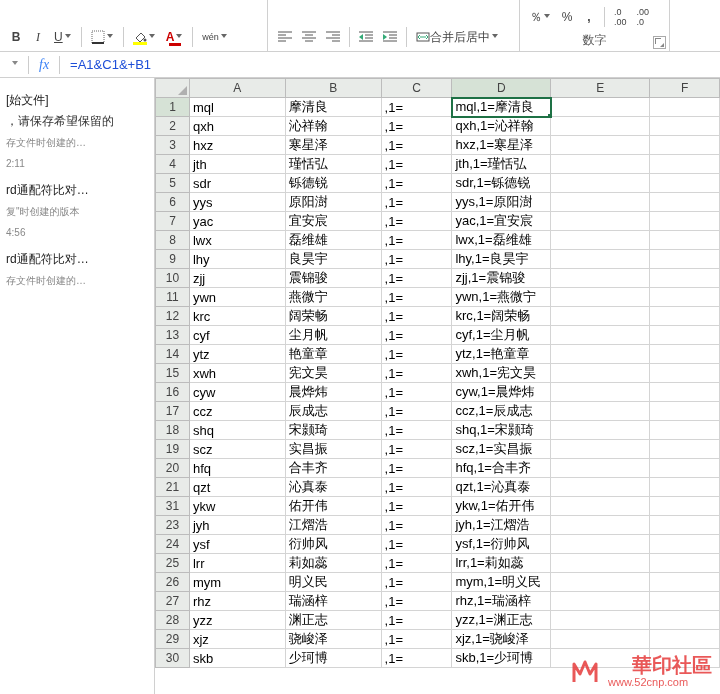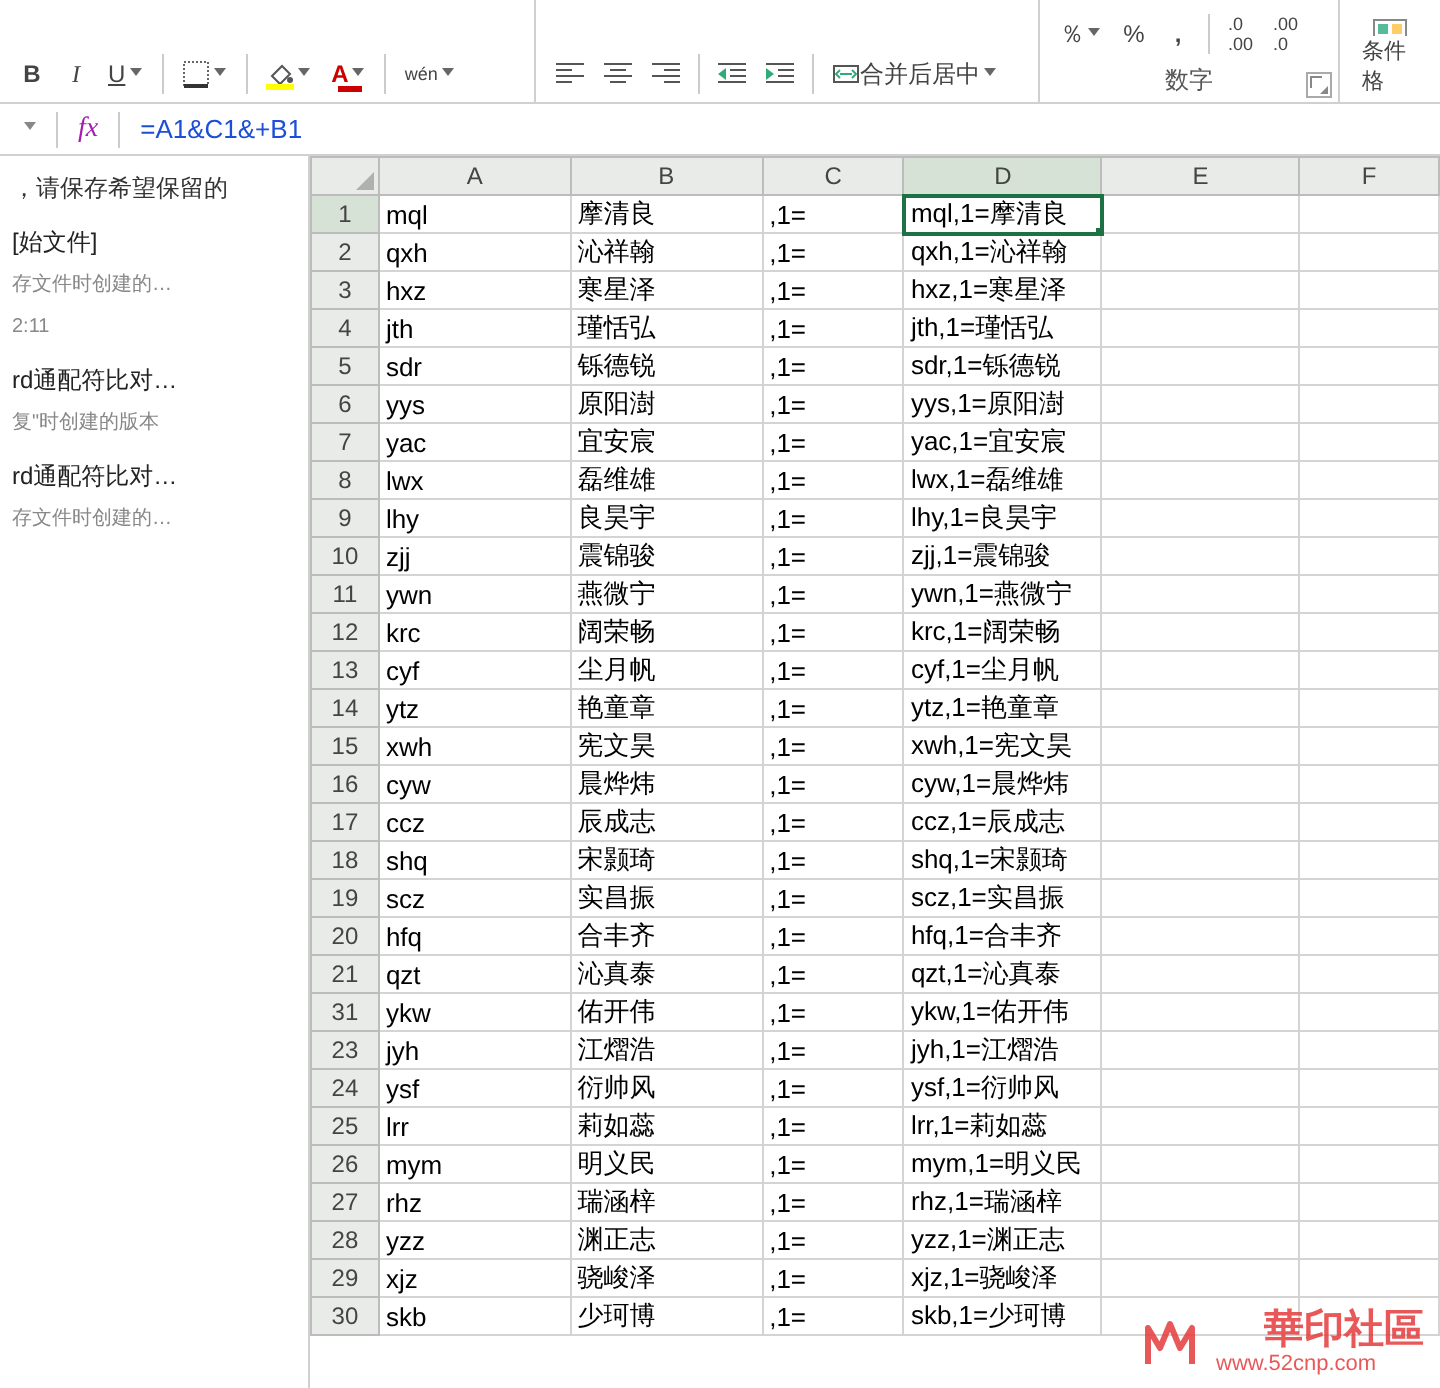--- a/index.html
+++ b/index.html
@@ -13,21 +13,21 @@
   .dlg::after { content:""; position:absolute; right:1px; bottom:1px; width:0; height:0; border-left:4px solid transparent; border-bottom:4px solid #888; }
   .btn { min-width:20px; height:22px; border:1px solid transparent; display:flex; align-items:center; justify-content:center; padding:0 3px; font-size:12px; color:#444; }
   .dd { width:7px; height:7px; margin-left:2px; display:inline-block; }
   .dd::before { content:""; display:block; width:0; height:0; border-left:3px solid transparent; border-right:3px solid transparent; border-top:4px solid #666; }
   .sep { width:1px; height:20px; background:#ccc; margin:0 3px; }
   .big { height:46px; flex-direction:column; font-size:11px; padding:2px 4px; }
   svg { display:block; }
   .fbar { height:26px; border-bottom:1px solid #d0d0d0; display:flex; align-items:center; padding:0 6px; gap:6px; background:#fff;}
   .nb-dd { width:16px; height:22px; border:1px solid transparent; display:flex; align-items:center; justify-content:center; }
   .nb-dd .dd::before{border-top-color:#888;}
-  .fx { font-style:italic; font-family:"Times New Roman",serif; font-size:14px; color:#a21caf; padding:0 4px;}
+  .fx { font-style:italic; font-family:"Times New Roman",serif; font-size:14px; color:#3b82f6; padding:0 4px;}
   .fxs { width:1px; height:18px; background:#ccc; }
   .finput { flex:1; font-size:13px; color:#1d4ed8; padding-left:4px; }
   .main { display:flex; height:616px; }
   .leftpane { width:155px; border-right:1px solid #d0d0d0; padding:6px 4px 0 0; font-size:12px; color:#333; overflow:hidden;}
   .lp-line { padding:3px 2px 3px 6px; line-height:15px; white-space:nowrap; text-overflow:ellipsis; overflow:hidden;}
   .lp-hdr { font-weight:400; color:#222; margin-top:6px; white-space:normal;}
   .lp-sub { color:#888; font-size:10px;}
   .sheet { flex:1; position:relative; overflow:hidden; }
   table { border-collapse:collapse; table-layout:fixed; }
   .colhdr th, .rowhdr { background:#e8ebe8; border:1px solid #bcbcbc; font-weight:400; color:#444; font-size:12px; text-align:center; }
@@ -165,53 +165,41 @@
       <div class="btn">
           <span style="font-size:9px">.0<br>.00</span>
         </div>
       <div class="btn">
           <span style="font-size:9px">.00<br>.0</span>
         </div>
     </div>
     <div class="glabel"><span>数字</span><span class="dlg"></span></div>
   </div>
 
-  <div class="rgroup" style="width:50px;border-right:none">
-    <div class="rgrow" style="height:48px">
-      <div class="btn big">
-        <svg width="20" height="20">
-            <rect x="2" y="2" width="16" height="16" fill="none" stroke="#888"></rect>
-            <rect x="4" y="4" width="5" height="5" fill="#5b9"></rect>
-            <rect x="11" y="4" width="5" height="5" fill="#fc6"></rect>
-            <rect x="4" y="11" width="5" height="5" fill="#e66"></rect>
-          </svg>
-        <span style="font-size:11px">条件格</span>
-      </div>
-    </div>
-  </div>
 </div>
 
 <div class="fbar">
   <div class="nb-dd">
       <span class="dd"></span>
     </div>
   <div class="fxs"></div>
   <div class="fx">fx</div>
   <div class="fxs"></div>
   <div class="finput">=A1&amp;C1&amp;+B1</div>
 </div>
 
 <div class="main">
   <div class="leftpane">
+    <div class="lp-line lp-hdr">[始文件]</div>
     <div class="lp-line">，请保存希望保留的</div>
-    <div class="lp-line lp-hdr">[始文件]</div>
     <div class="lp-line lp-sub">存文件时创建的…</div>
     <div class="lp-line lp-sub">2:11</div>
     <div class="lp-line lp-hdr">rd通配符比对…</div>
     <div class="lp-line lp-sub">复"时创建的版本</div>
+    <div class="lp-line lp-sub">4:56</div>
     <div class="lp-line lp-hdr">rd通配符比对…</div>
     <div class="lp-line lp-sub">存文件时创建的…</div>
   </div>
   <div class="sheet">
     <table id="grid">
         <tbody>
           <tr class="colhdr">
             <th class="corner"></th>
             <th style="width:96px" class="">A</th>
             <th style="width:96px" class="">B</th>

